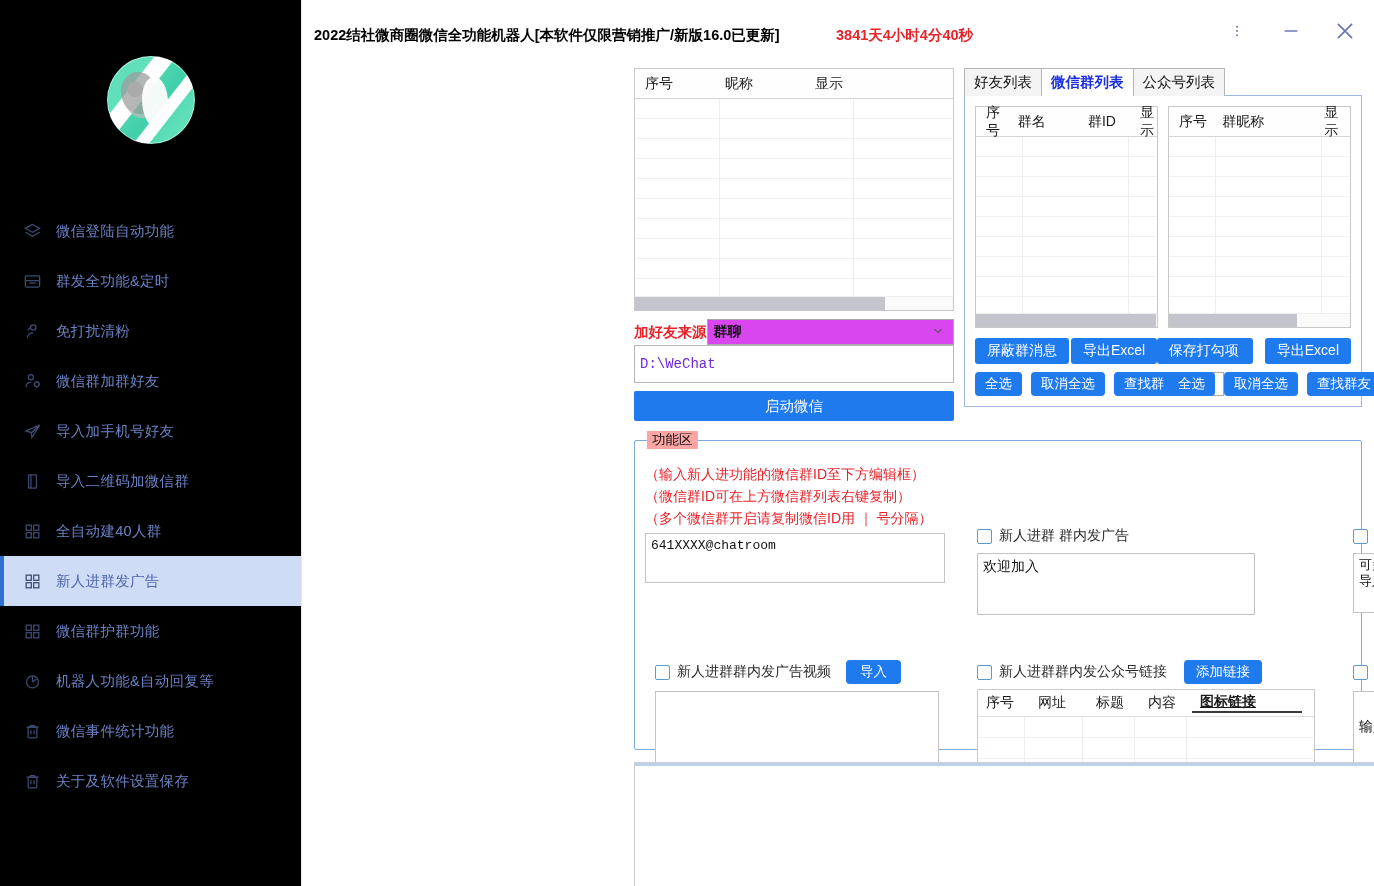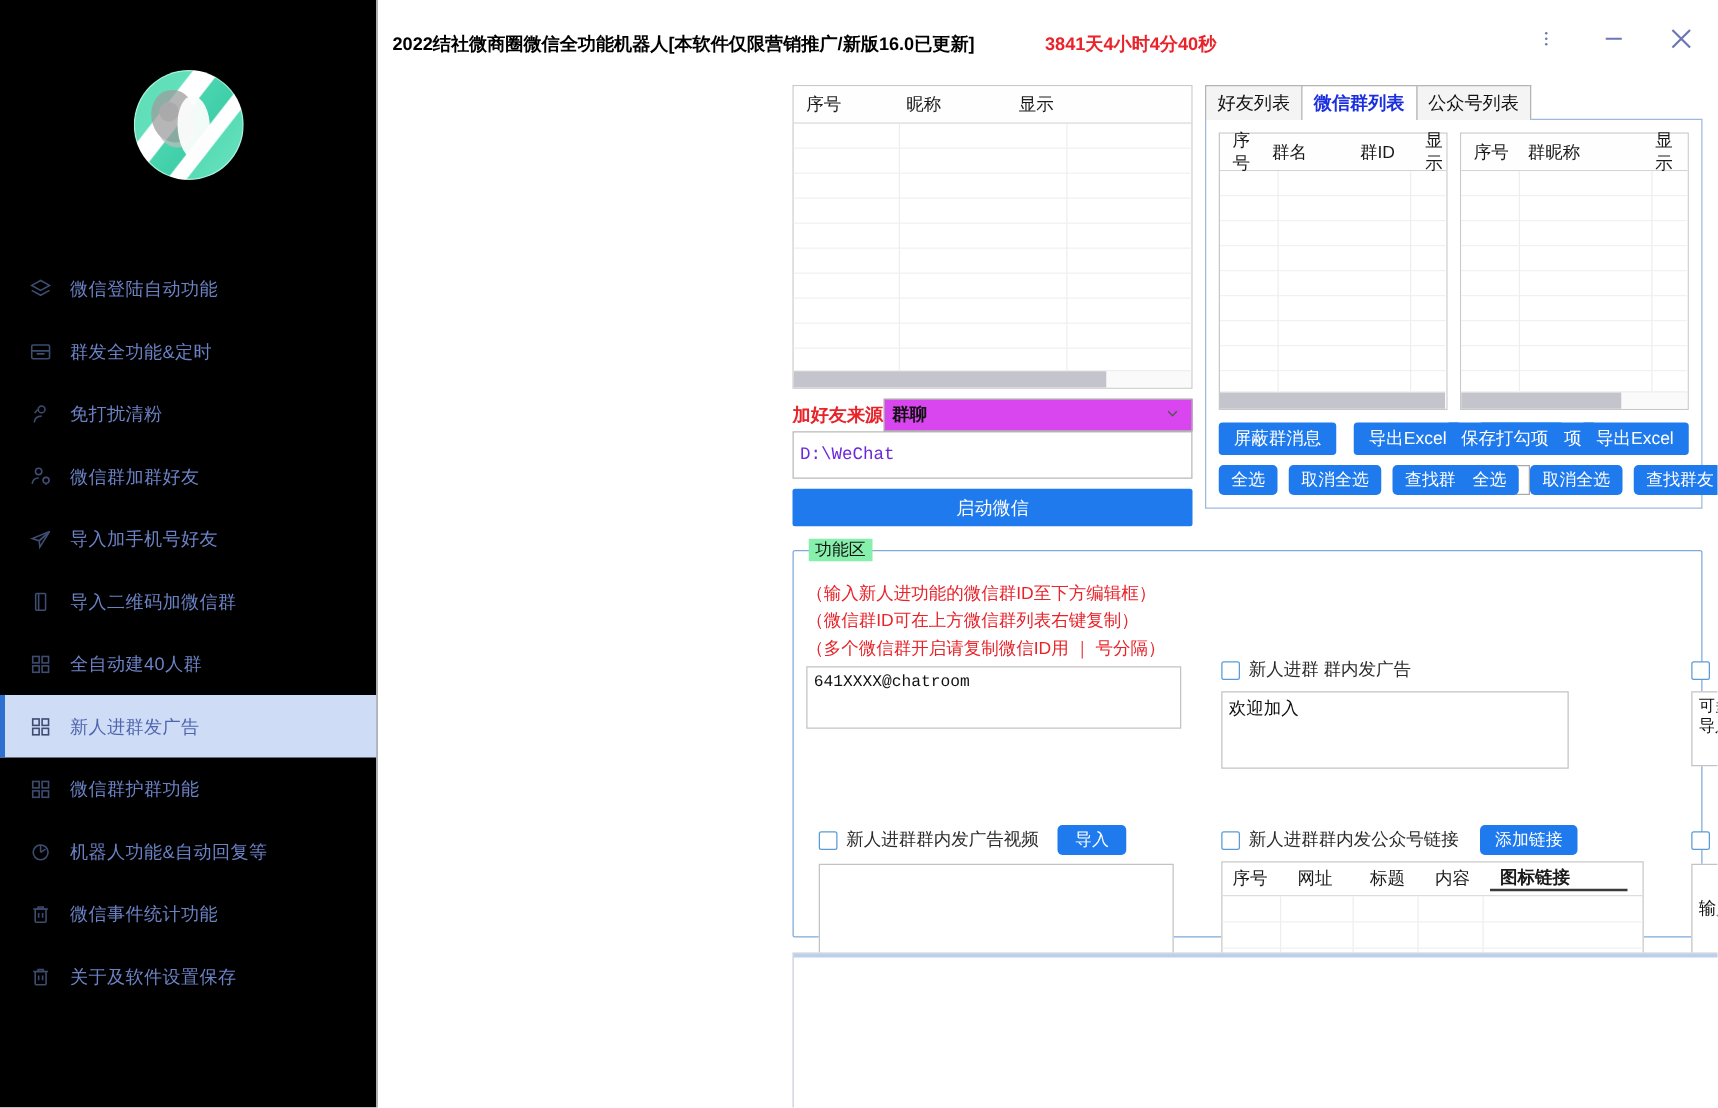--- a/index.html
+++ b/index.html
@@ -151,21 +151,21 @@
   .inp {
     border:1px solid #a9a9a9; background:#fff; height:24px; flex:1; min-width:40px;
   }
 
   
   .fieldset {
     position:absolute; left:332px; right:12px; top:384px; height:310px;
     border:1px solid #7fa8dd; border-radius:2px;
   }
   .fieldset > .legend {
-    position:absolute; top:-10px; left:12px; background:#86efac; padding:0 5px;
+    position:absolute; top:-10px; left:12px; background:#fca5a5; padding:0 5px;
     font-size:13.5px; color:#111;
   }
   .note { color:#e8232a; font-size:14px; line-height:22px; white-space:nowrap; }
 
   .fgrid { position:absolute; left:10px; right:10px; top:22px; bottom:8px; }
   .fcell { position:absolute; }
   .cb-row { display:flex; align-items:center; gap:7px; height:22px; }
   .cbox {
     width:15px; height:15px; border:1px solid #5b9bd5; background:#fff;
     flex:0 0 15px; border-radius:2px; cursor:pointer;
@@ -175,21 +175,21 @@
     border:1px solid #c3c3c3; background:#fff; width:100%;
     font-family:"Liberation Mono","DejaVu Sans Mono",monospace;
     font-size:13px; color:#111; padding:4px 5px; line-height:16px;
     overflow:hidden; white-space:pre;
   }
   .ta.cjk { font-family:"Liberation Sans","DejaVu Sans",sans-serif; font-size:14px; }
 
   .minitbl { border:1px solid #c9c9c9; background:#fff; }
   .minitbl .mh { display:flex; height:27px; align-items:center; border-bottom:1px solid #ddd; }
   .minitbl .mh .mc { font-size:14px; color:#1a1a1a; padding-left:8px; }
-  .minitbl .mh .mc.marked { border-bottom:2px solid #3a3a3a; font-weight:bold; }
+  .minitbl .mh .mc.marked { border-bottom:2px solid #3a3a3a; font-weight:bold;text-decoration:underline; }
   .minitbl .mrow { height:21px; border-bottom:1px solid #f1f1f1; position:relative; }
 
   
   .logbox {
     position:absolute; left:332px; top:706px; width:910px; height:148px;
     border:1px solid #c9ced6; background:#fff;
   }
   .logbox::before{ content:""; position:absolute; left:0; right:0; top:0; height:3px; background:#bcd0ea; }
 </style>
 </head>
@@ -442,21 +442,21 @@
                   <div class="rowline"></div>
                 <div class="rowline"></div>
                   <div class="rowline"></div>
                   <div class="rowline"></div>
               </div>
               <div class="hscroll">
                 <div class="thumb" style="width:180px"></div>
               </div>
             </div>
 
-            <div class="btn-row" style="gap:14px">
+            <div class="btn-row" style="gap:2px">
               <div class="btn">屏蔽群消息</div>
               <div class="btn">导出Excel</div>
               <div class="btn">保存打勾项</div>
             </div>
 
             <div class="btn-row" style="gap:9px; margin-top:8px">
               <div class="btn sm">全选</div>
               <div class="btn sm">取消全选</div>
               <div class="btn sm">查找群</div>
               <div class="inp"></div>

